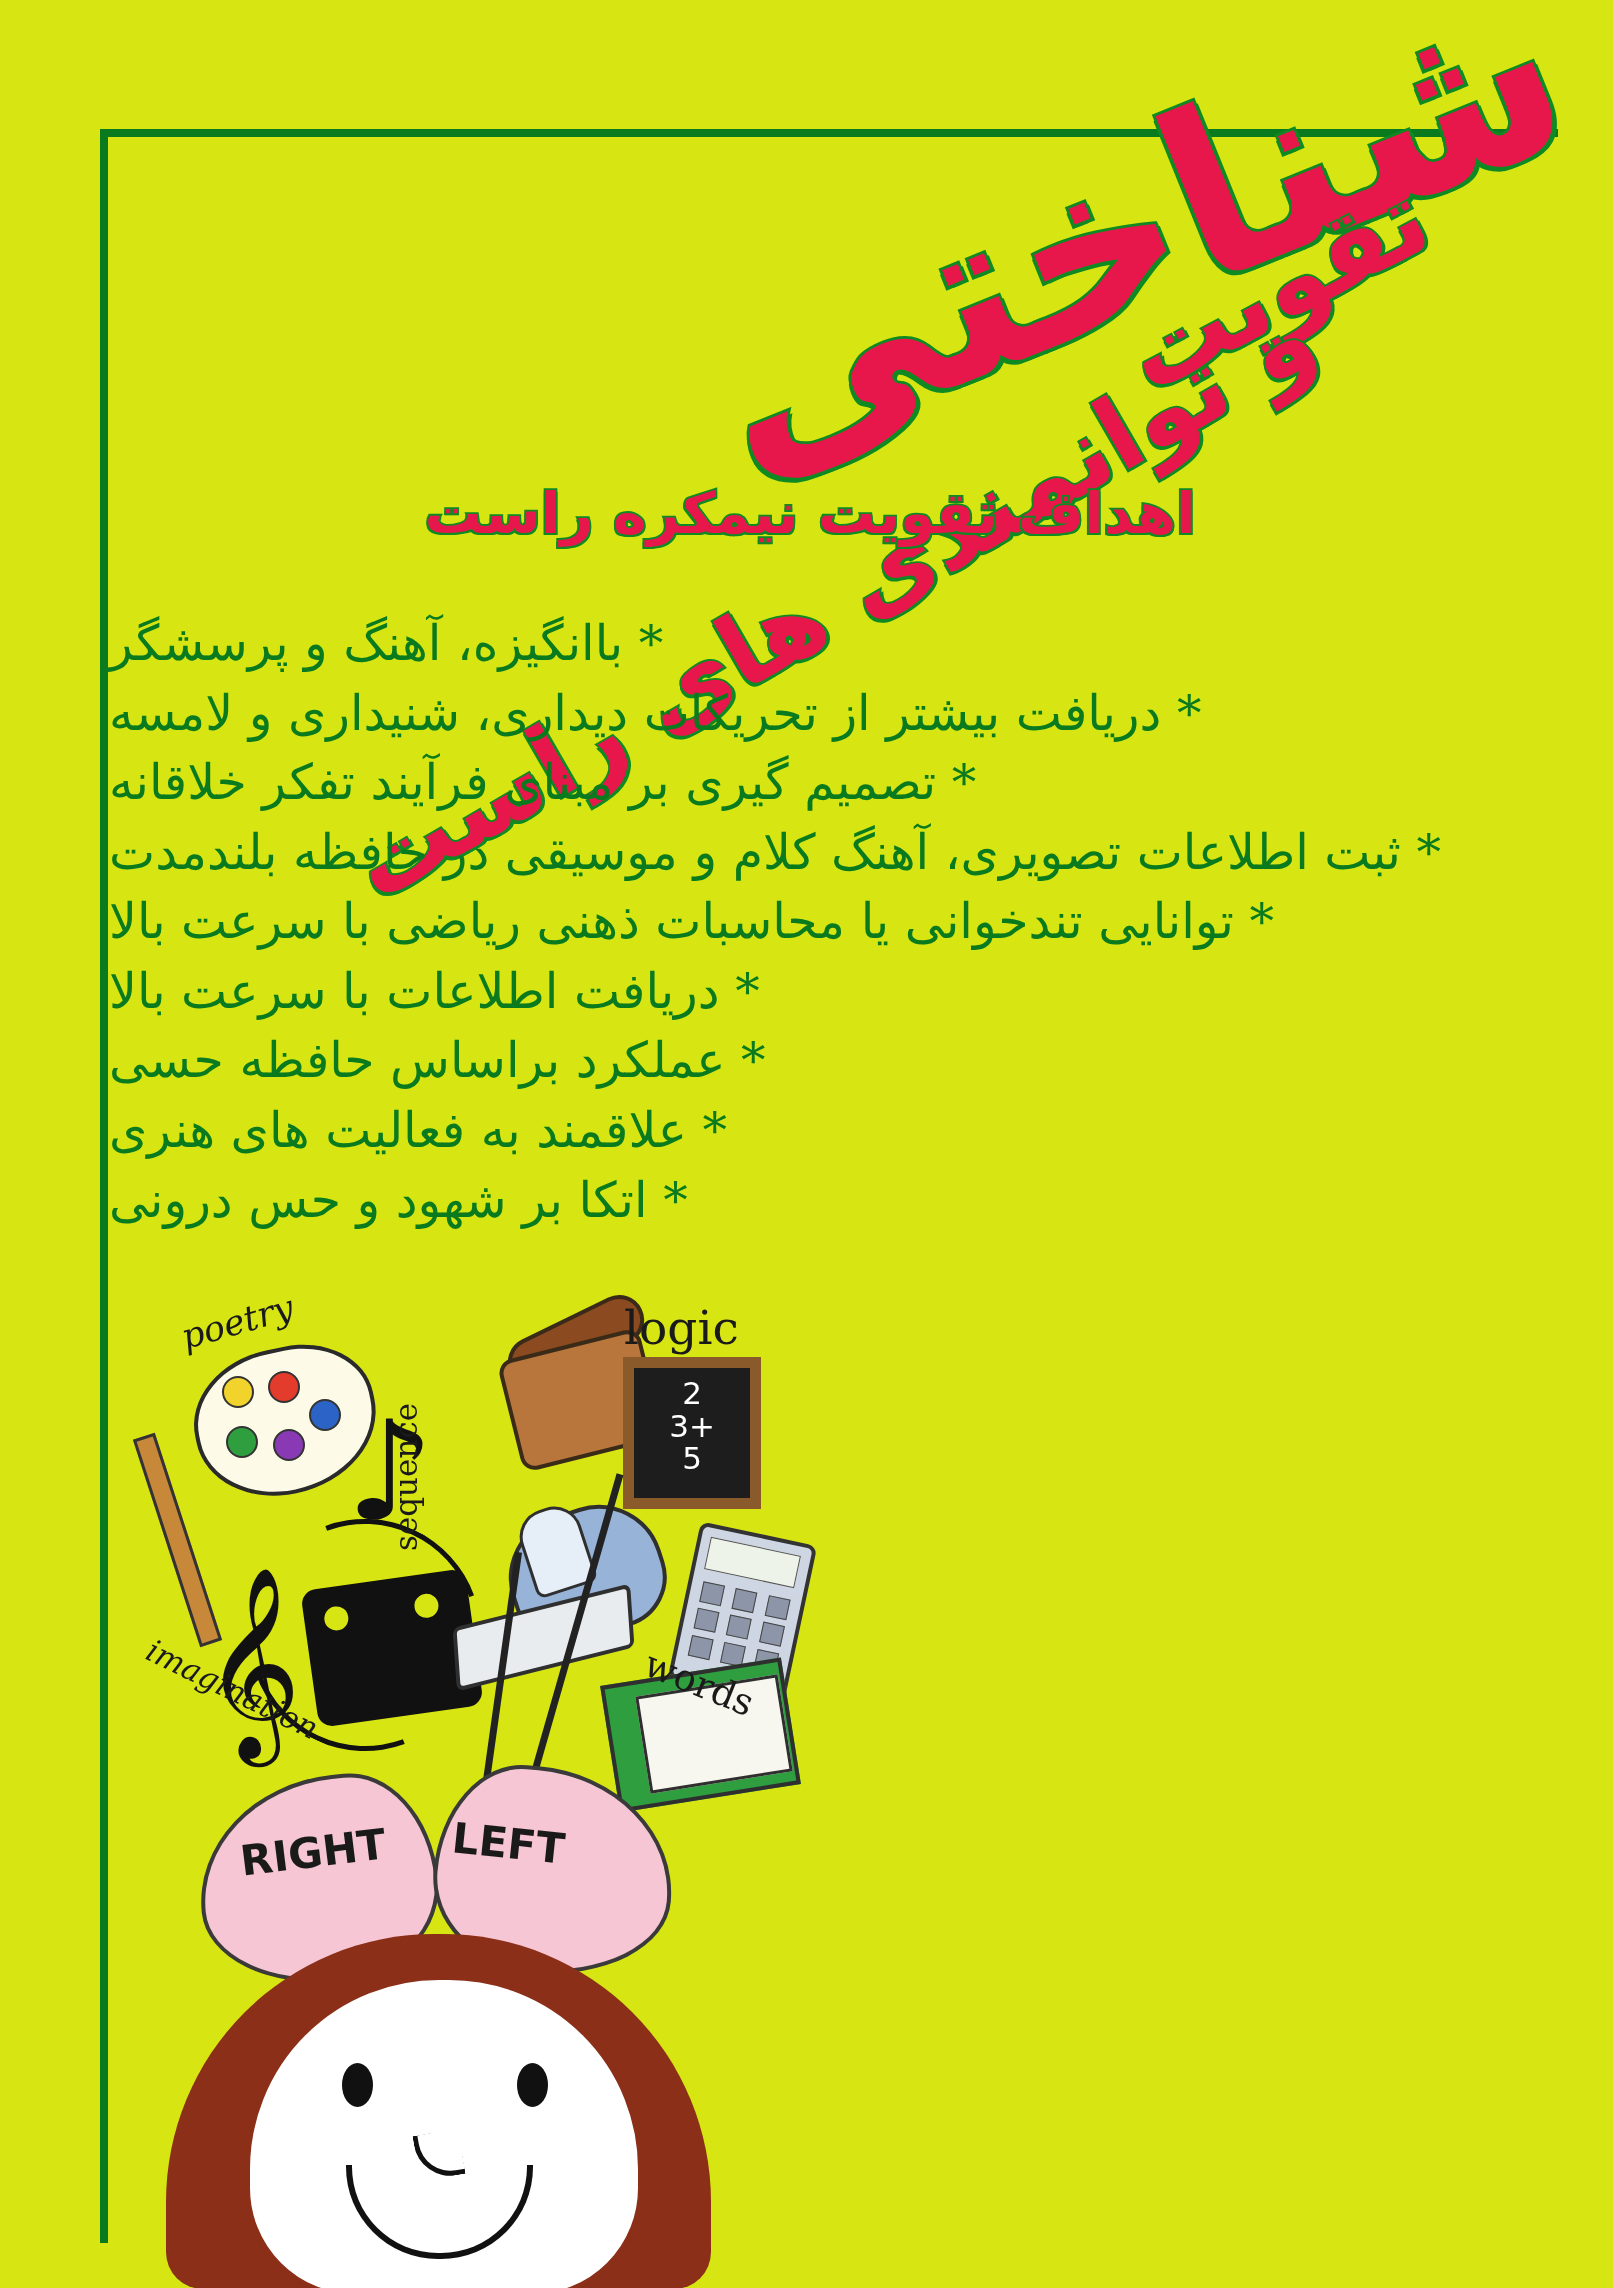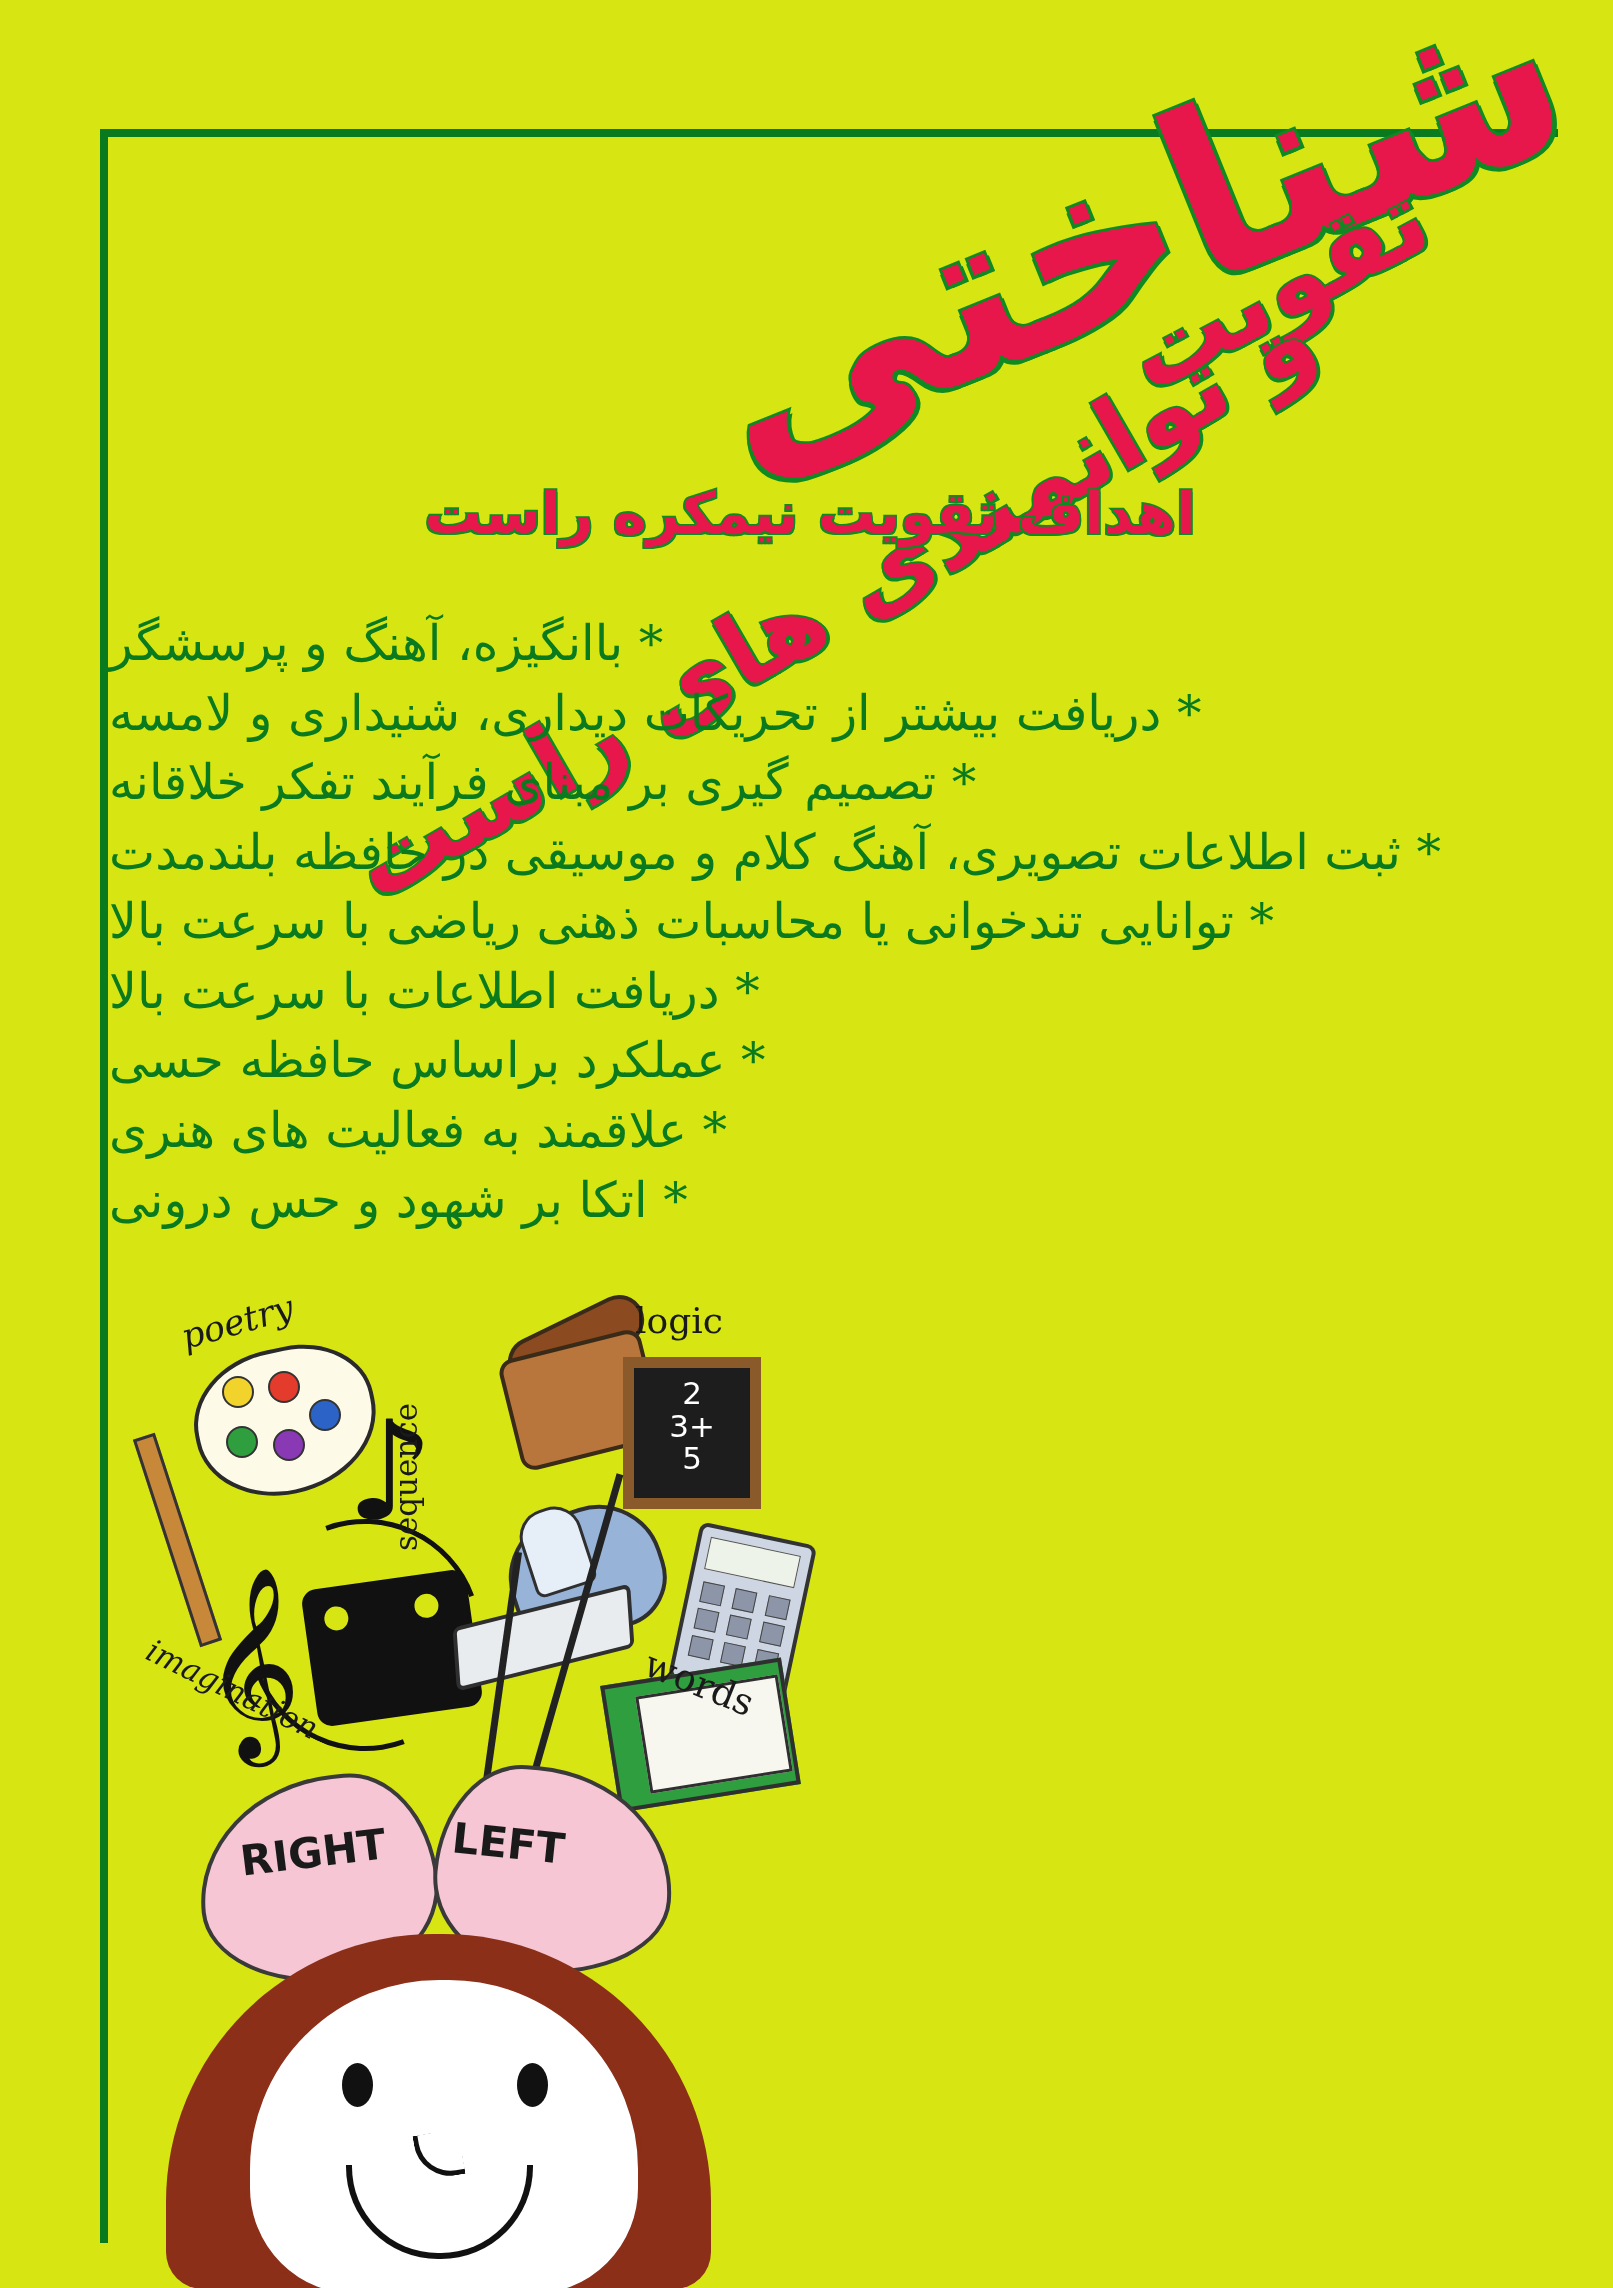--- a/index.html
+++ b/index.html
@@ -129,21 +129,21 @@
     height: 1015px;
   }
   .illu-label {
     position: absolute;
     font-family: "DejaVu Serif", serif;
     font-style: italic;
     color: #1a1a1a;
     font-size: 35px;
   }
   .lbl-poetry { left: 69px;  top: 28px;  transform: rotate(-16deg); }
-  .lbl-logic  { left: 524px; top: 26px;  font-style: normal; font-size: 36px;}
+  .lbl-logic  { left: 513px; top: 26px;  font-style: normal; font-size: 47px;}
   .lbl-sequence {
     left: 277px; top: 277px;
     transform: rotate(-90deg);
     transform-origin: left top;
     font-style: normal; font-size: 31px;
   }
   .lbl-words {
     left: 531px; top: 388px;
     transform: rotate(22deg);
     font-style: normal; font-size: 37px;

